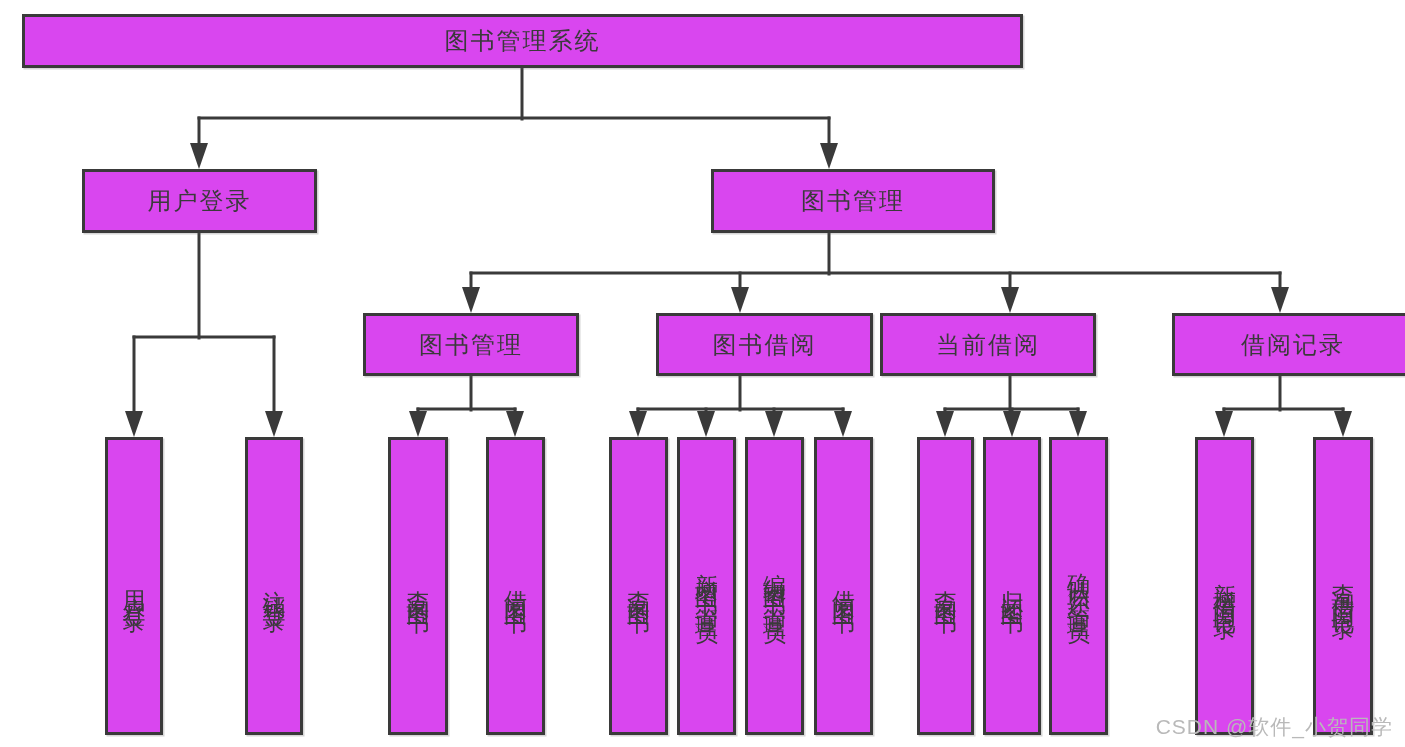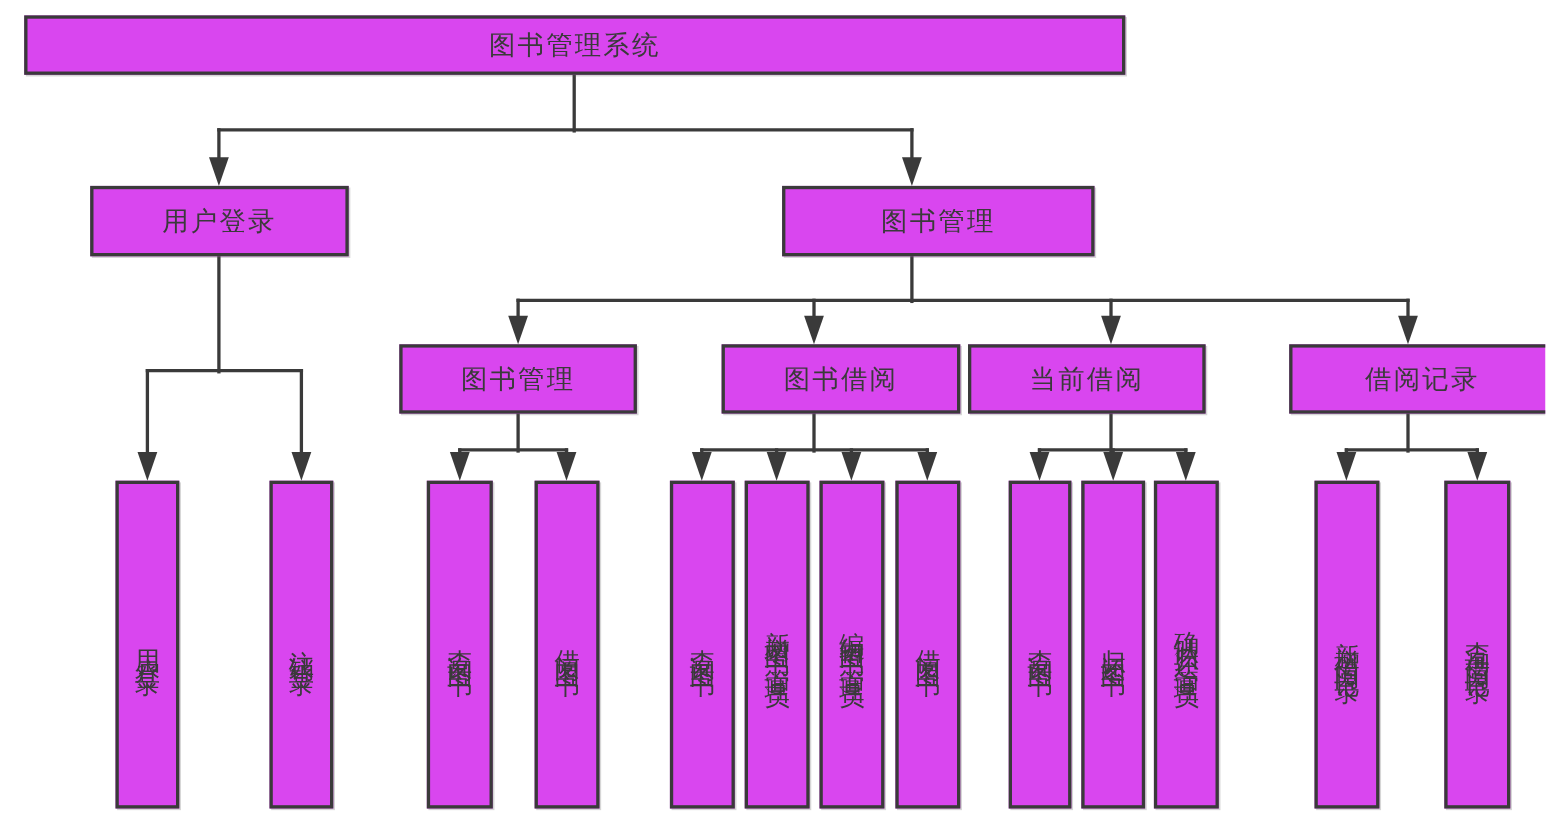--- a/index.html
+++ b/index.html
@@ -159,13 +159,14 @@
     <span class="lbl">确认归还（管理员）</span>
   </div>
 
   <div class="node v" style="left:1195px;top:437px;width:59px;height:298px">
     <span class="lbl">新增借阅记录</span>
   </div>
   <div class="node v" style="left:1313px;top:437px;width:60px;height:298px">
     <span class="lbl">查询借阅记录</span>
   </div>
 
+  <div class="watermark">CSDN @软件_小贺同学</div>
 </div>
 
 </body></html>

